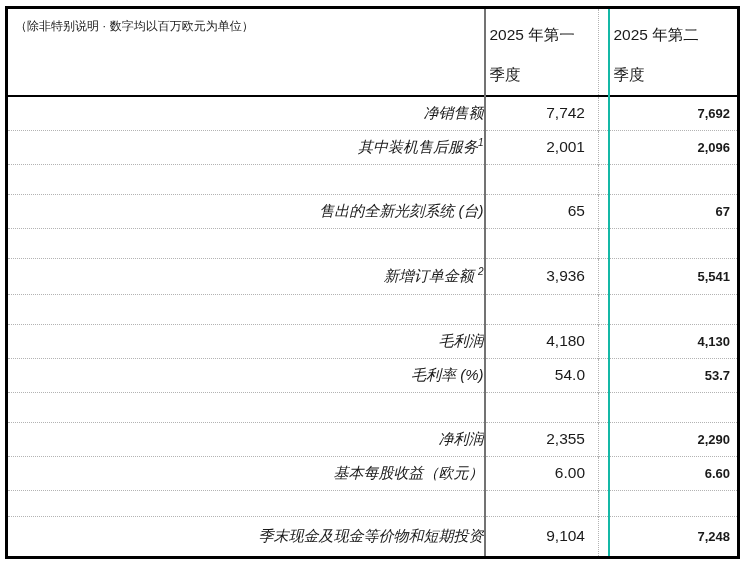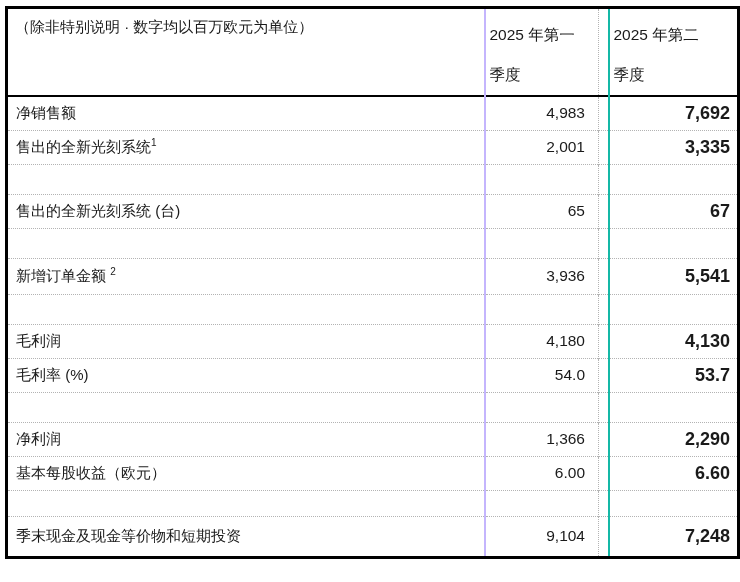--- a/index.html
+++ b/index.html
@@ -31,50 +31,50 @@
   td, th {
     font-size: 15px;
     font-weight: normal;
     vertical-align: middle;
     padding: 0;
     overflow: hidden;
     white-space: nowrap;
   }
 
   
-  .c2cell { border-left: 2px solid #c4b5fd; border-right: 1px dotted #b3b3b3; }
+  .c2cell { border-left: 2px solid #737373; border-right: 1px dotted #b3b3b3; }
   .c3cell { border-left: 2px solid #14b8a6; }
 
   
   thead tr { border-bottom: 2px solid #000000; height: 74px; }
   th.note {
     text-align: left;
     vertical-align: top;
     padding: 9px 0 0 7px;
-    font-size: 15px;
+    font-size: 12px;
   }
   th.qhead {
     text-align: left;
     vertical-align: top;
     padding: 6px 0 0 4px;
     line-height: 40px;
     font-size: 15.5px;
   }
 
   
   tbody td { border-top: 1px dotted #b3b3b3; }
   tr.r { height: 34px; }
   tr.r-tall { height: 36px; padding-left: 38px; }
   tr.r-last { height: 41px; }
   tr.b { height: 30px; }
   tr.b-sm { height: 26px; }
 
-  .lbl { text-align: left; padding-left: 8px; }
+  .lbl { text-align: right; padding-left: 8px; font-style: italic; }
   .num { text-align: right; padding-right: 13px; font-size: 15.5px; }
-  .num2 { text-align: right; padding-right: 7px; font-weight: bold; font-size: 18px; }
+  .num2 { text-align: right; padding-right: 7px; font-weight: bold; font-size: 13px; }
 
   sup {
     font-size: 10px;
     line-height: 0;
   }
 </style>
 </head>
 <body>
 
 <div class="wrap">
@@ -96,30 +96,30 @@
         <th class="qhead c3cell">
           <span>2025 年第二</span><br>
           <span>季度</span>
         </th>
       </tr>
     </thead>
     <tbody>
 
       <tr class="r">
         <td class="lbl"><span>净销售额</span></td>
-        <td class="num c2cell">4,983</td>
+        <td class="num c2cell">7,742</td>
         <td></td>
         <td class="num2 c3cell">7,692</td>
       </tr>
 
       <tr class="r">
-        <td class="lbl"><span>售出的全新光刻系统</span><sup>1</sup></td>
+        <td class="lbl"><span>其中装机售后服务</span><sup>1</sup></td>
         <td class="num c2cell">2,001</td>
         <td></td>
-        <td class="num2 c3cell">3,335</td>
+        <td class="num2 c3cell">2,096</td>
       </tr>
 
       <tr class="b">
         <td class="lbl"></td>
         <td class="c2cell"></td>
         <td></td>
         <td class="c3cell"></td>
       </tr>
 
       <tr class="r">
@@ -167,21 +167,21 @@
 
       <tr class="b">
         <td class="lbl"></td>
         <td class="c2cell"></td>
         <td></td>
         <td class="c3cell"></td>
       </tr>
 
       <tr class="r">
         <td class="lbl"><span>净利润</span></td>
-        <td class="num c2cell">1,366</td>
+        <td class="num c2cell">2,355</td>
         <td></td>
         <td class="num2 c3cell">2,290</td>
       </tr>
 
       <tr class="r">
         <td class="lbl"><span>基本每股收益（欧元）</span></td>
         <td class="num c2cell">6.00</td>
         <td></td>
         <td class="num2 c3cell">6.60</td>
       </tr>

